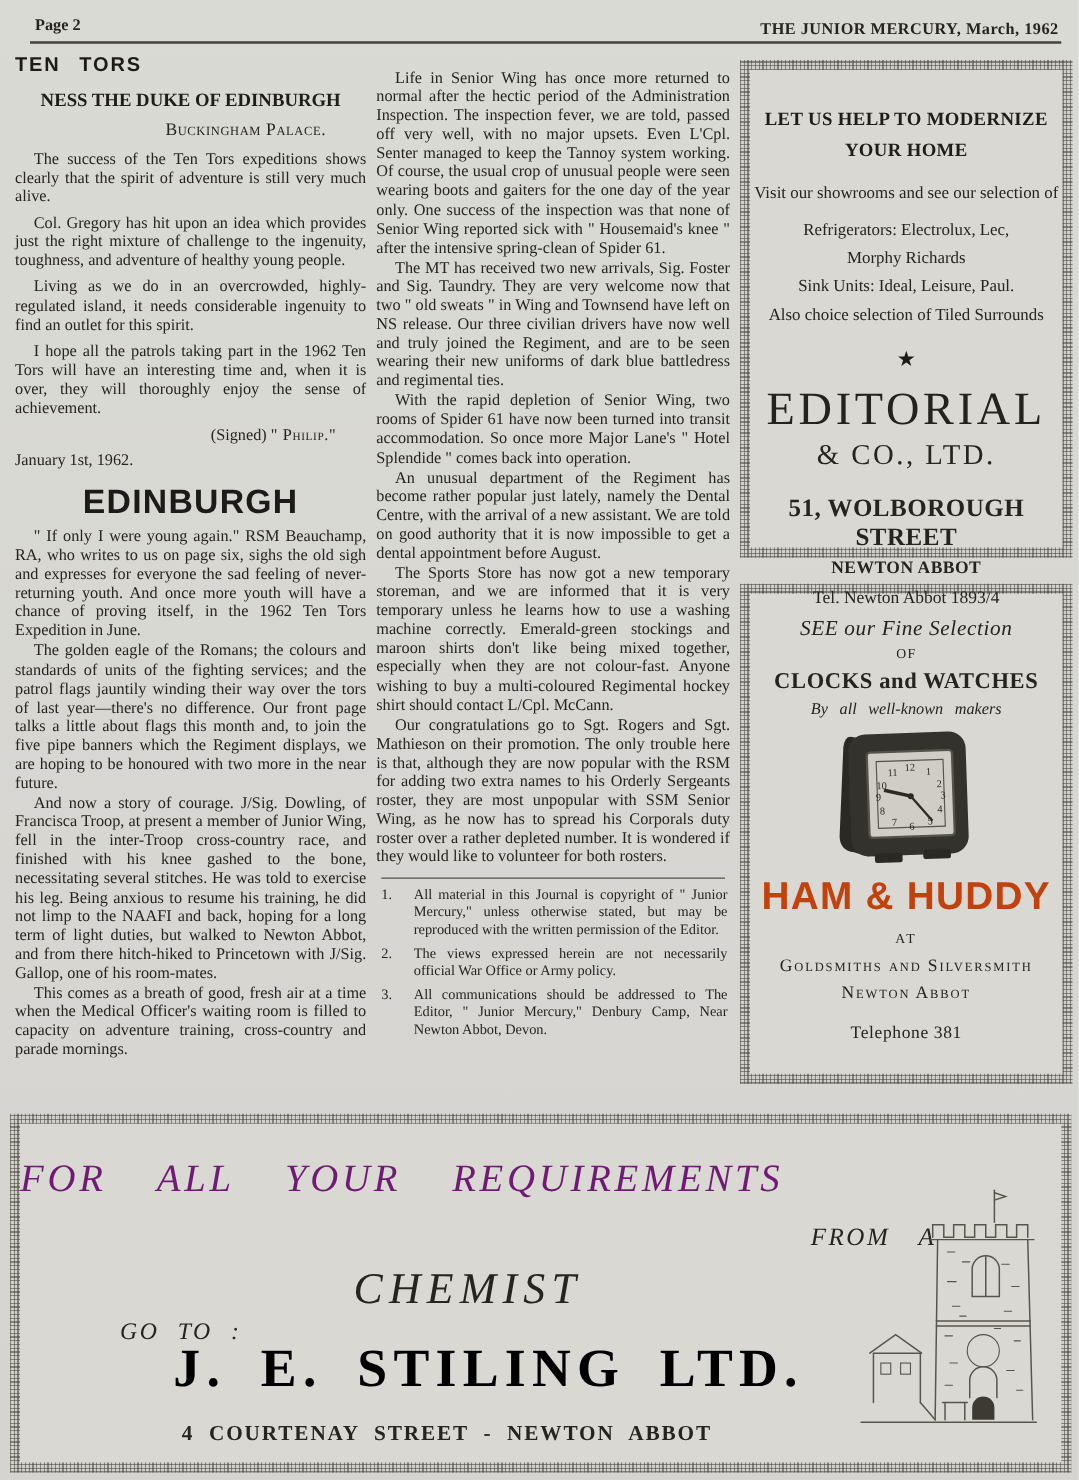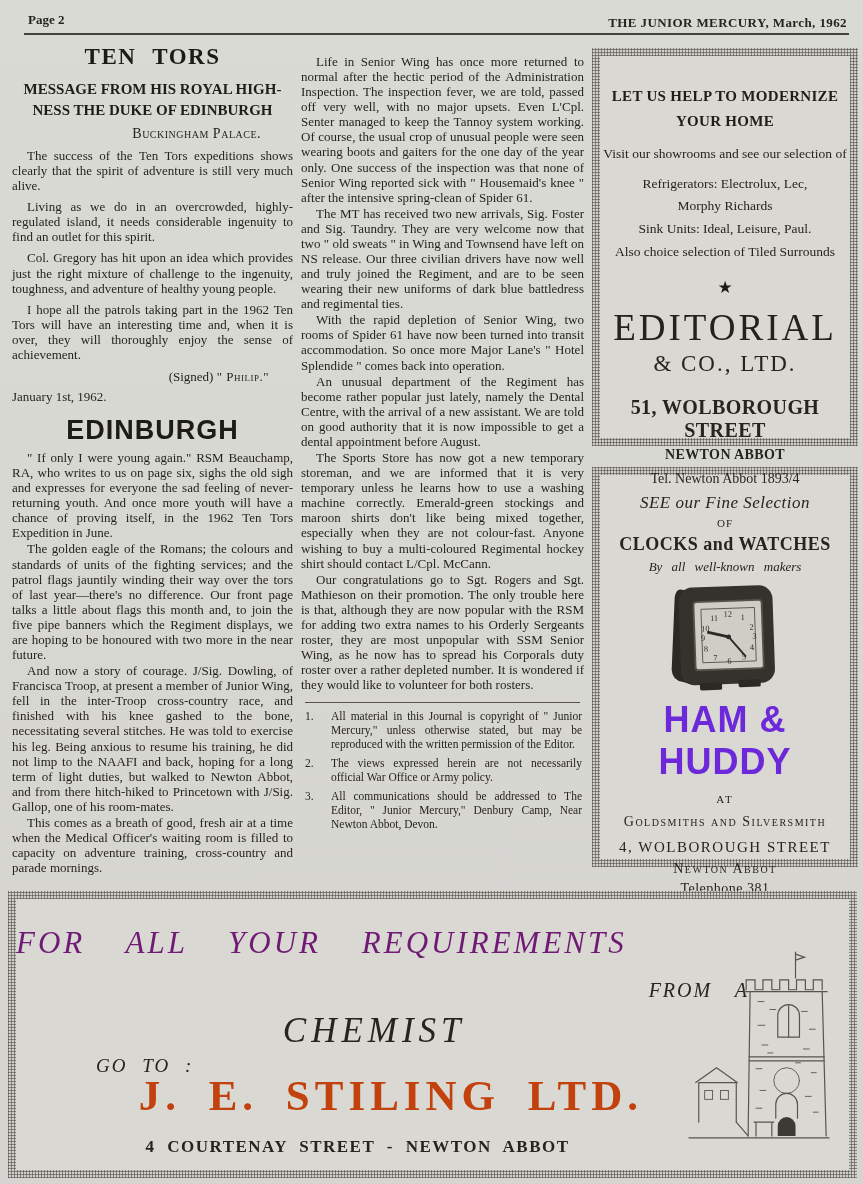--- a/index.html
+++ b/index.html
@@ -14,22 +14,22 @@
   
   .hdr-left{position:absolute;left:28px;top:12px;font-size:13px;font-weight:bold;}
   .hdr-right{position:absolute;right:16px;top:15px;font-size:13px;font-weight:bold;letter-spacing:.4px;}
   .hdr-rule{position:absolute;left:24px;right:14px;top:33px;height:2px;background:#45423c;}
   
   .col{position:absolute;top:44px;}
   .col-left{left:12px;width:281px;}
   .col-mid{left:301px;width:283px;}
   .col-right{left:592px;width:266px;top:48px;}
   .col-title{
-    font-family:Liberation Serif, serif;font-weight:bold;
-    font-size:23px;text-align:center;letter-spacing:1.5px;word-spacing:9px;
+    font-family:Liberation Sans, sans-serif;font-weight:bold;
+    font-size:16px;letter-spacing:1.5px;word-spacing:9px;
     color:#1d1b17;
   }
   .sub-head{font-size:15px;font-weight:bold;text-align:center;line-height:1.4;margin-top:9px;color:#1f1d19;}
   .dateline{text-align:right;padding-right:32px;font-variant:small-caps;letter-spacing:1px;font-size:14px;margin-top:5px;}
   .body-p{font-size:13px;line-height:1.16;text-align:justify;text-indent:15px;margin:6px 0 0 0;}
   .tight .body-p{margin:1px 0 0 0;}
   .signature{text-align:right;padding-right:24px;margin-top:7px;font-size:13px;}
   .sc{font-variant:small-caps;letter-spacing:.5px;}
   .date-line{margin-top:4px;font-size:13px;}
   .section-title{
@@ -61,56 +61,55 @@
   .gartrell-name2{font-size:23px;letter-spacing:2px;margin-top:2px;}
   .ad-addr{font-size:20px;font-weight:bold;margin-top:19px;letter-spacing:.4px;}
   .ad-addr2{font-size:14px;font-weight:bold;margin-top:5px;letter-spacing:.4px;}
   .ad-tel{font-size:14px;margin-top:8px;}
   .ad2 .ad-inner{padding-top:18px;}
   .hh-line1{font-style:italic;font-size:17px;letter-spacing:.5px;}
   .hh-of{font-size:11px;margin-top:4px;letter-spacing:1px;}
   .hh-line3{font-size:18px;font-weight:bold;margin-top:5px;letter-spacing:.5px;}
   .hh-line4{font-style:italic;font-size:13px;margin-top:4px;word-spacing:6px;}
   .hh-clock{margin-top:4px;height:118px;}
-  .hh-name{font-family:"Liberation Sans",sans-serif;font-weight:bold;font-size:36px;letter-spacing:1px;margin-top:2px;color:#6d28d9;}
+  .hh-name{font-family:"Liberation Sans",sans-serif;font-weight:bold;font-size:31px;letter-spacing:1px;margin-top:2px;color:#c2410c;}
   .hh-at{font-size:11px;margin-top:10px;letter-spacing:2px;}
   .hh-desc{font-variant:small-caps;font-size:14px;margin-top:9px;letter-spacing:1.5px;}
   .hh-addr{font-size:15px;margin-top:9px;letter-spacing:1.5px;}
   .hh-town{font-variant:small-caps;font-size:14px;margin-top:5px;letter-spacing:1.5px;}
-  .hh-tel{font-size:14px;margin-top:4px;letter-spacing:.5px;}
+  .hh-tel{font-size:14px;margin-top:16px;letter-spacing:.5px;}
   
   .bottom-ad{position:absolute;left:8px;top:891px;width:849px;height:287px;}
   .bottom-inner{position:relative;background:#d9d8d3;height:100%;}
   .st-req{position:absolute;top:26px;left:0;width:86%;text-align:left;font-style:italic;font-size:31px;letter-spacing:3px;word-spacing:30px;color:#701a75;}
   .st-from{position:absolute;top:80px;left:0;width:88%;text-align:right;font-style:italic;font-size:20px;letter-spacing:2px;word-spacing:16px;}
   .st-chem{position:absolute;top:112px;left:0;width:86%;text-align:center;font-style:italic;font-size:35px;letter-spacing:5px;}
   .st-goto{position:absolute;top:156px;left:80px;font-style:italic;font-size:19px;letter-spacing:2px;word-spacing:8px;}
-  .st-name{position:absolute;top:172px;left:0;width:90%;text-align:center;font-weight:bold;font-size:43px;letter-spacing:5px;word-spacing:12px;color:#c2410c;}
+  .st-name{position:absolute;top:172px;left:0;width:90%;text-align:center;font-weight:bold;font-size:43px;letter-spacing:5px;word-spacing:12px;color:#000000;}
   .st-addr{position:absolute;top:238px;left:0;width:82%;text-align:center;font-weight:bold;font-size:17px;letter-spacing:1.5px;word-spacing:6px;}
   .st-tower{position:absolute;right:12px;top:42px;width:158px;height:212px;}
 </style>
 </head>
 <body>
 
 <div class="page">
 
   <div class="hdr-left">Page 2</div>
   <div class="hdr-right">THE JUNIOR MERCURY, March, 1962</div>
   <div class="hdr-rule"></div>
 
   <div class="col col-left">
     <div class="col-title">TEN TORS</div>
     <div class="sub-head">
-      <div>MESSAGE FROM HIS ROYAL HIGH-</div>
       <div>NESS THE DUKE OF EDINBURGH</div>
     </div>
     <div class="dateline sc">Buckingham Palace.</div>
     <p class="body-p">The success of the Ten Tors expeditions shows clearly that the spirit of adventure is still very much alive.</p>
+    <p class="body-p">Col. Gregory has hit upon an idea which provides just the right mixture of challenge to the ingenuity, toughness, and adventure of healthy young people.</p>
     <p class="body-p">Living as we do in an overcrowded, highly-regulated island, it needs considerable ingenuity to find an outlet for this spirit.</p>
-    <p class="body-p">Col. Gregory has hit upon an idea which provides just the right mixture of challenge to the ingenuity, toughness, and adventure of healthy young people.</p>
     <p class="body-p">I hope all the patrols taking part in the 1962 Ten Tors will have an interesting time and, when it is over, they will thoroughly enjoy the sense of achievement.</p>
     <div class="signature"><span>(Signed)  </span><span class="sc">" Philip."</span></div>
     <div class="date-line">January 1st, 1962.</div>
 
     <div class="section-title">EDINBURGH</div>
     <div class="tight">
       <p class="body-p">" If only I were young again."  RSM Beauchamp, RA, who writes to us on page six, sighs the old sigh and expresses for everyone the sad feeling of never-returning youth.  And once more youth will have a chance of proving itself, in the 1962 Ten Tors Expedition in June.</p>
       <p class="body-p">The golden eagle of the Romans; the colours and standards of units of the fighting services; and the patrol flags jauntily winding their way over the tors of last year—there's no difference.  Our front page talks a little about flags this month and, to join the five pipe banners which the Regiment displays, we are hoping to be honoured with two more in the near future.</p>
       <p class="body-p">And now a story of courage.  J/Sig. Dowling, of Francisca Troop, at present a member of Junior Wing, fell in the inter-Troop cross-country race, and finished with his knee gashed to the bone, necessitating several stitches.  He was told to exercise his leg.  Being anxious to resume his training, he did not limp to the NAAFI and back, hoping for a long term of light duties, but walked to Newton Abbot, and from there hitch-hiked to Princetown with J/Sig. Gallop, one of his room-mates.</p>
       <p class="body-p">This comes as a breath of good, fresh air at a time when the Medical Officer's waiting room is filled to capacity on adventure training, cross-country and parade mornings.</p>
@@ -193,21 +192,20 @@
               <line x1="79" y1="63" x2="97" y2="85" stroke="#2b2924" stroke-width="2"></line>
               <circle cx="79" cy="63" r="2.6" fill="#2b2924"></circle>
               <rect x="46" y="112" width="24" height="8" rx="2" fill="#2b2924"></rect>
               <rect x="88" y="110" width="24" height="8" rx="2" fill="#2b2924"></rect>
             </g>
           </svg>
         </div>
         <div class="hh-name">HAM &amp; HUDDY</div>
         <div class="hh-at">AT</div>
         <div class="hh-desc">Goldsmiths and Silversmith</div>
-        <div class="hh-addr">4, WOLBOROUGH STREET</div>
         <div class="hh-town">Newton Abbot</div>
         <div class="hh-tel">Telephone 381</div>
       </div>
     </div>
   </div>
 
   <div class="bottom-ad hatch">
     <div class="bottom-inner">
       <div class="st-req">FOR  ALL  YOUR  REQUIREMENTS</div>
       <div class="st-from">FROM  A</div>

